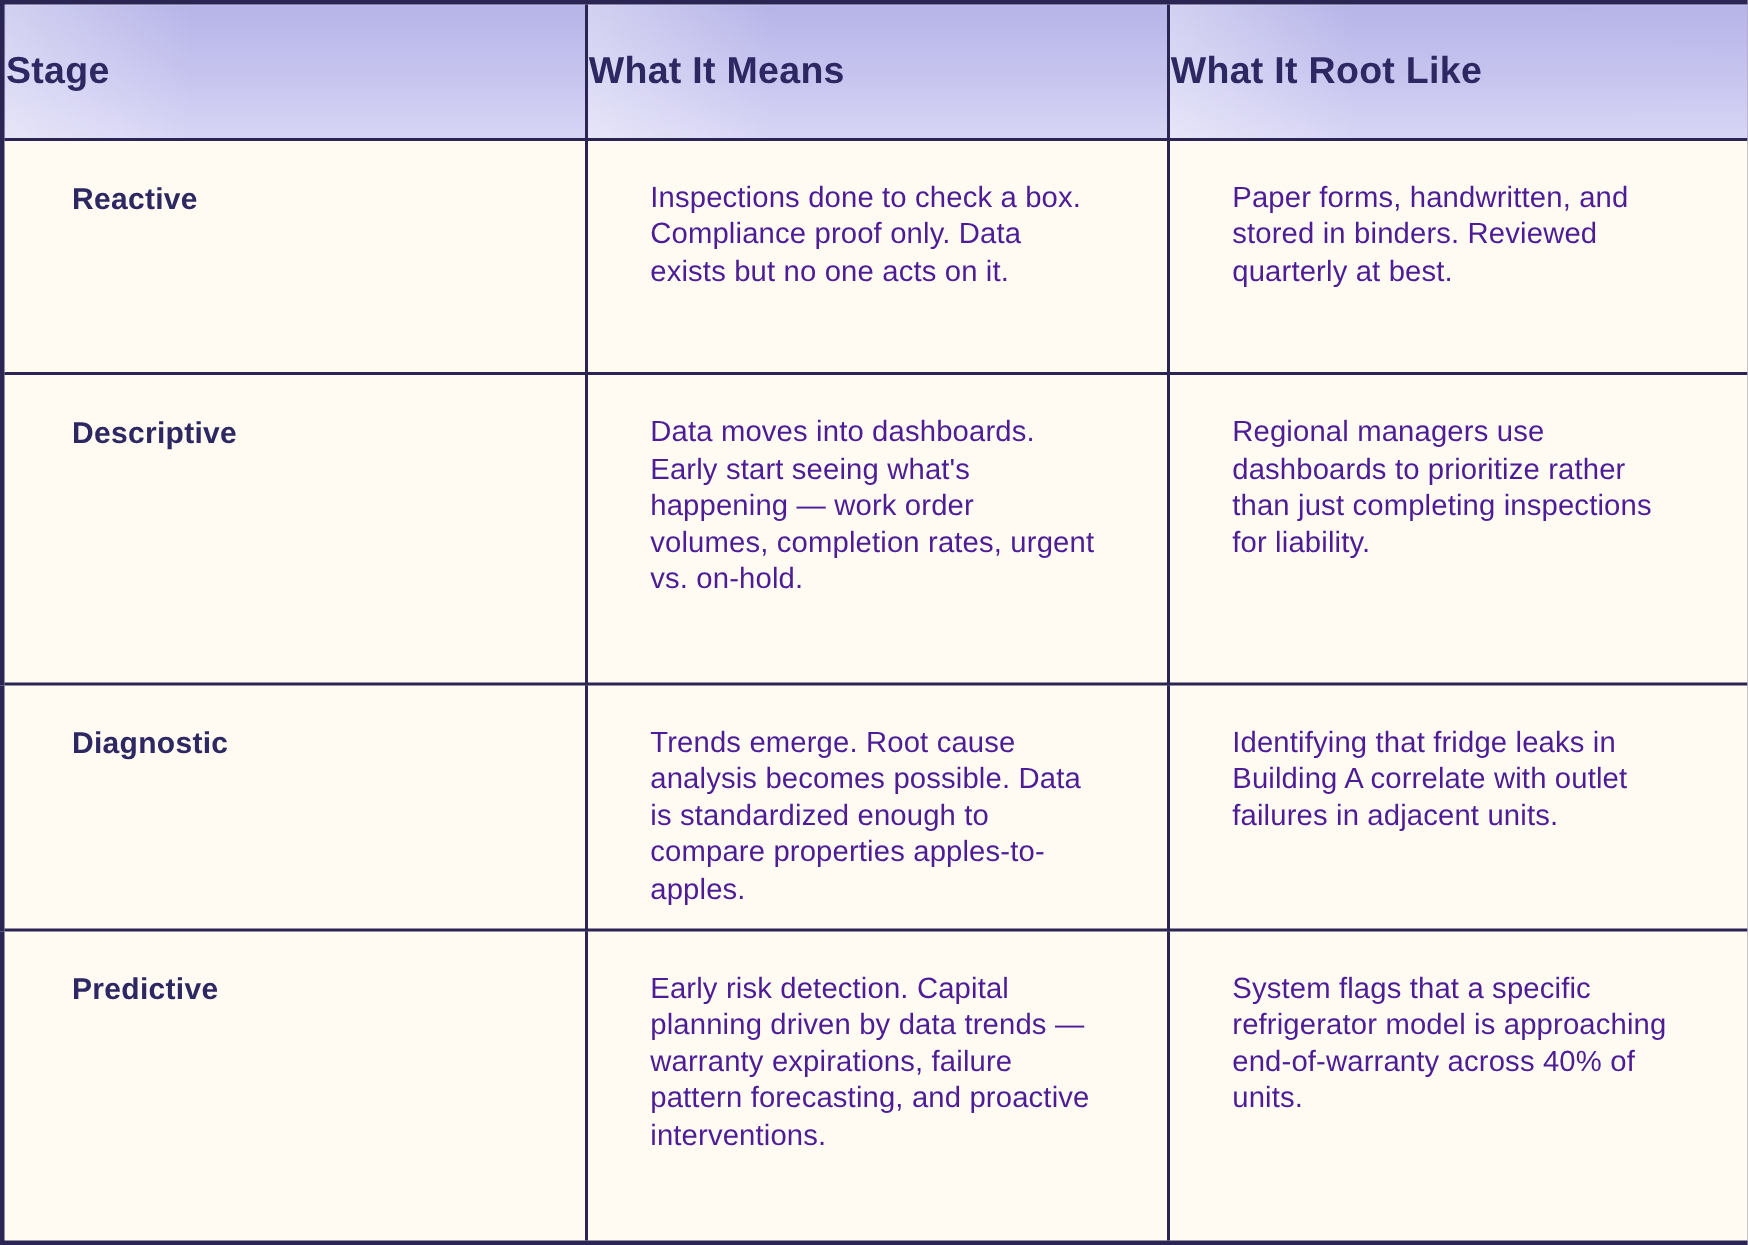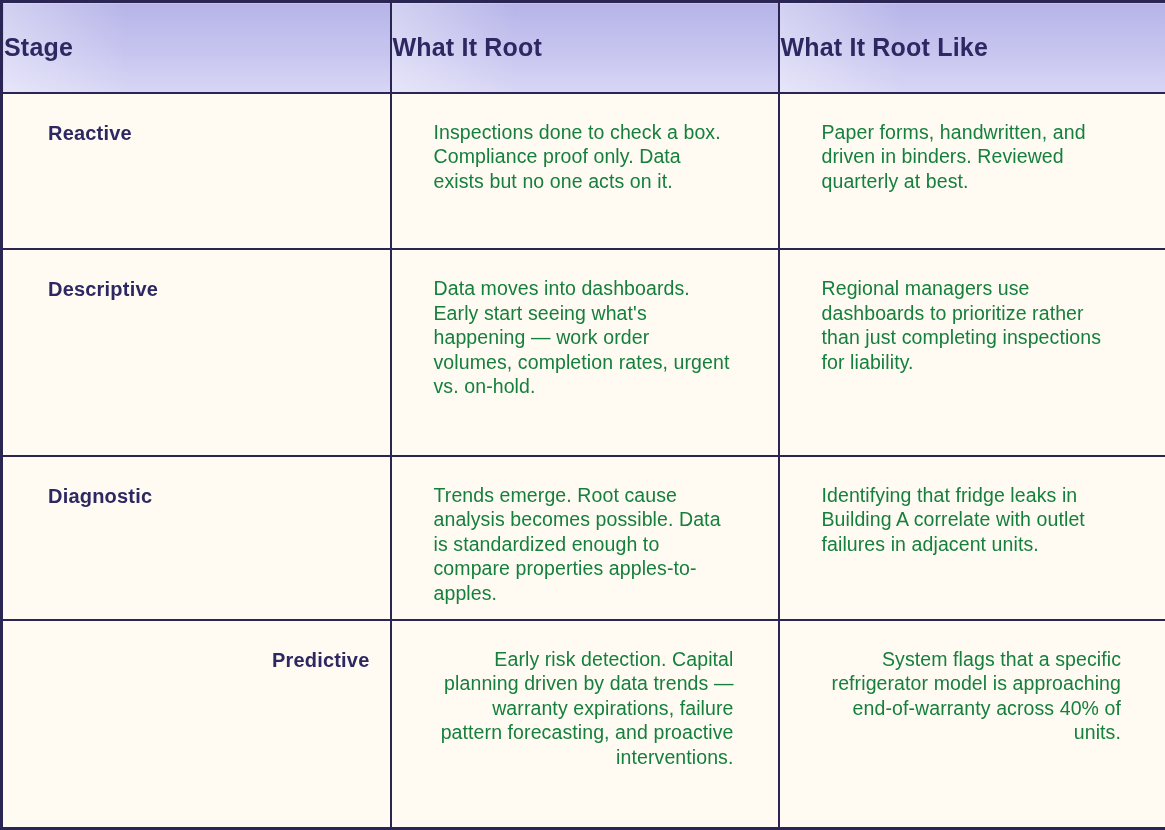--- a/index.html
+++ b/index.html
@@ -19,21 +19,21 @@
   .stage-table col.c2 { width: 388px; }
   .stage-table col.c3 { width: 388px; }
   .stage-table th, .stage-table td {
     border: 2px solid #2b2553;
     vertical-align: top;
     box-sizing: border-box;
   }
   .stage-table tr > *:first-child { border-left-width: 3px; }
   .stage-table tr > *:last-child  { border-right-width: 3px; }
   .stage-table thead th { border-top-width: 3px; border-bottom-width: 2px; }
-  .stage-table tbody tr:last-child td { border-bottom-width: 3px; text-align: right; }
+  .stage-table tbody tr:last-child td { border-bottom-width: 3px; }
 
   .stage-table thead th {
     height: 91px;
     vertical-align: middle;
     text-align: left;
     font-size: 25px;
     font-weight: bold;
     letter-spacing: 0.2px;
     color: #2d2862;
     background:
@@ -49,45 +49,45 @@
     padding: 28px 20px 10px 45px;
     font-size: 20px;
     font-weight: bold;
     color: #2d2862;
     letter-spacing: 0.2px;
   }
   td.text-cell {
     padding: 26px 44px 10px 42px;
     font-size: 19.5px;
     line-height: 24.5px;
-    color: #15803d;
+    color: #4c1d95;
     letter-spacing: 0.1px;
   }
 </style>
 </head>
 <body>
 
 <table class="stage-table">
   <colgroup>
       <col class="c1">
       <col class="c2">
       <col class="c3">
     </colgroup>
   <thead>
     <tr>
       <th>Stage</th>
-      <th>What It Root</th>
+      <th>What It Means</th>
       <th>What It Root Like</th>
     </tr>
   </thead>
   <tbody>
     <tr class="row-1">
       <td class="stage-cell">Reactive</td>
       <td class="text-cell">Inspections done to check a box. Compliance proof only. Data exists but no one acts on it.</td>
-      <td class="text-cell">Paper forms, handwritten, and driven in binders. Reviewed quarterly at best.</td>
+      <td class="text-cell">Paper forms, handwritten, and stored in binders. Reviewed quarterly at best.</td>
     </tr>
     <tr class="row-2">
       <td class="stage-cell">Descriptive</td>
       <td class="text-cell">Data moves into dashboards. Early start seeing what's happening — work order volumes, completion rates, urgent vs. on-hold.</td>
       <td class="text-cell">Regional managers use dashboards to prioritize rather than just completing inspections for liability.</td>
     </tr>
     <tr class="row-3">
       <td class="stage-cell">Diagnostic</td>
       <td class="text-cell">Trends emerge. Root cause analysis becomes possible. Data is standardized enough to compare properties apples-to-apples.</td>
       <td class="text-cell">Identifying that fridge leaks in Building A correlate with outlet failures in adjacent units.</td>

